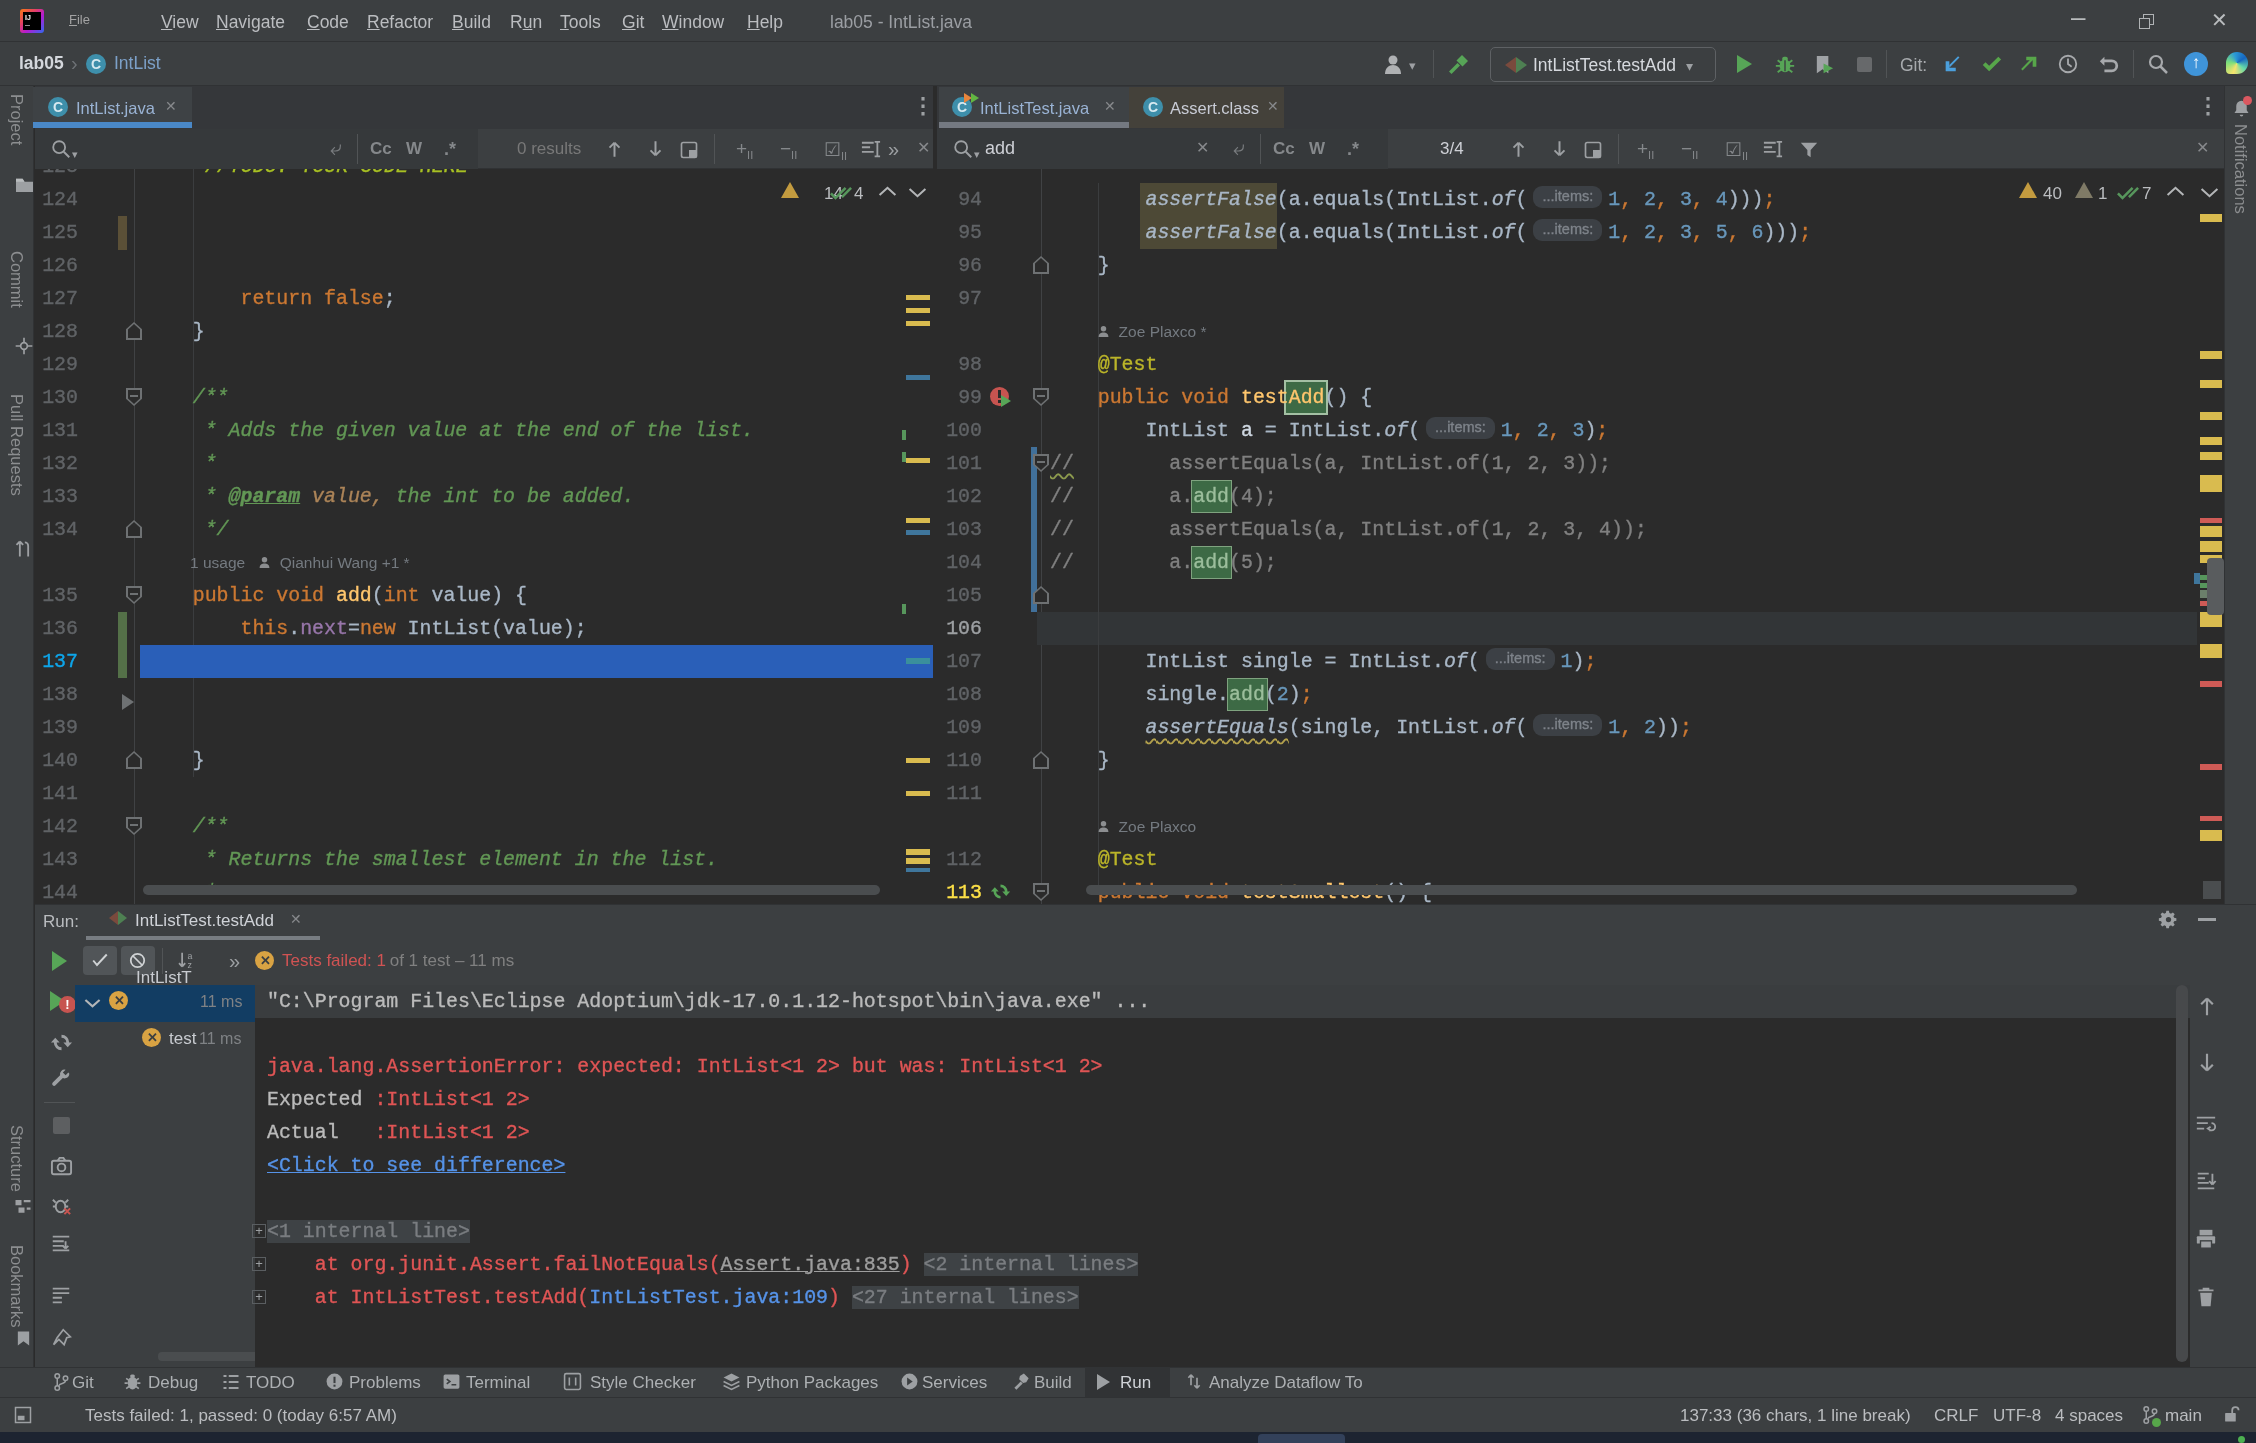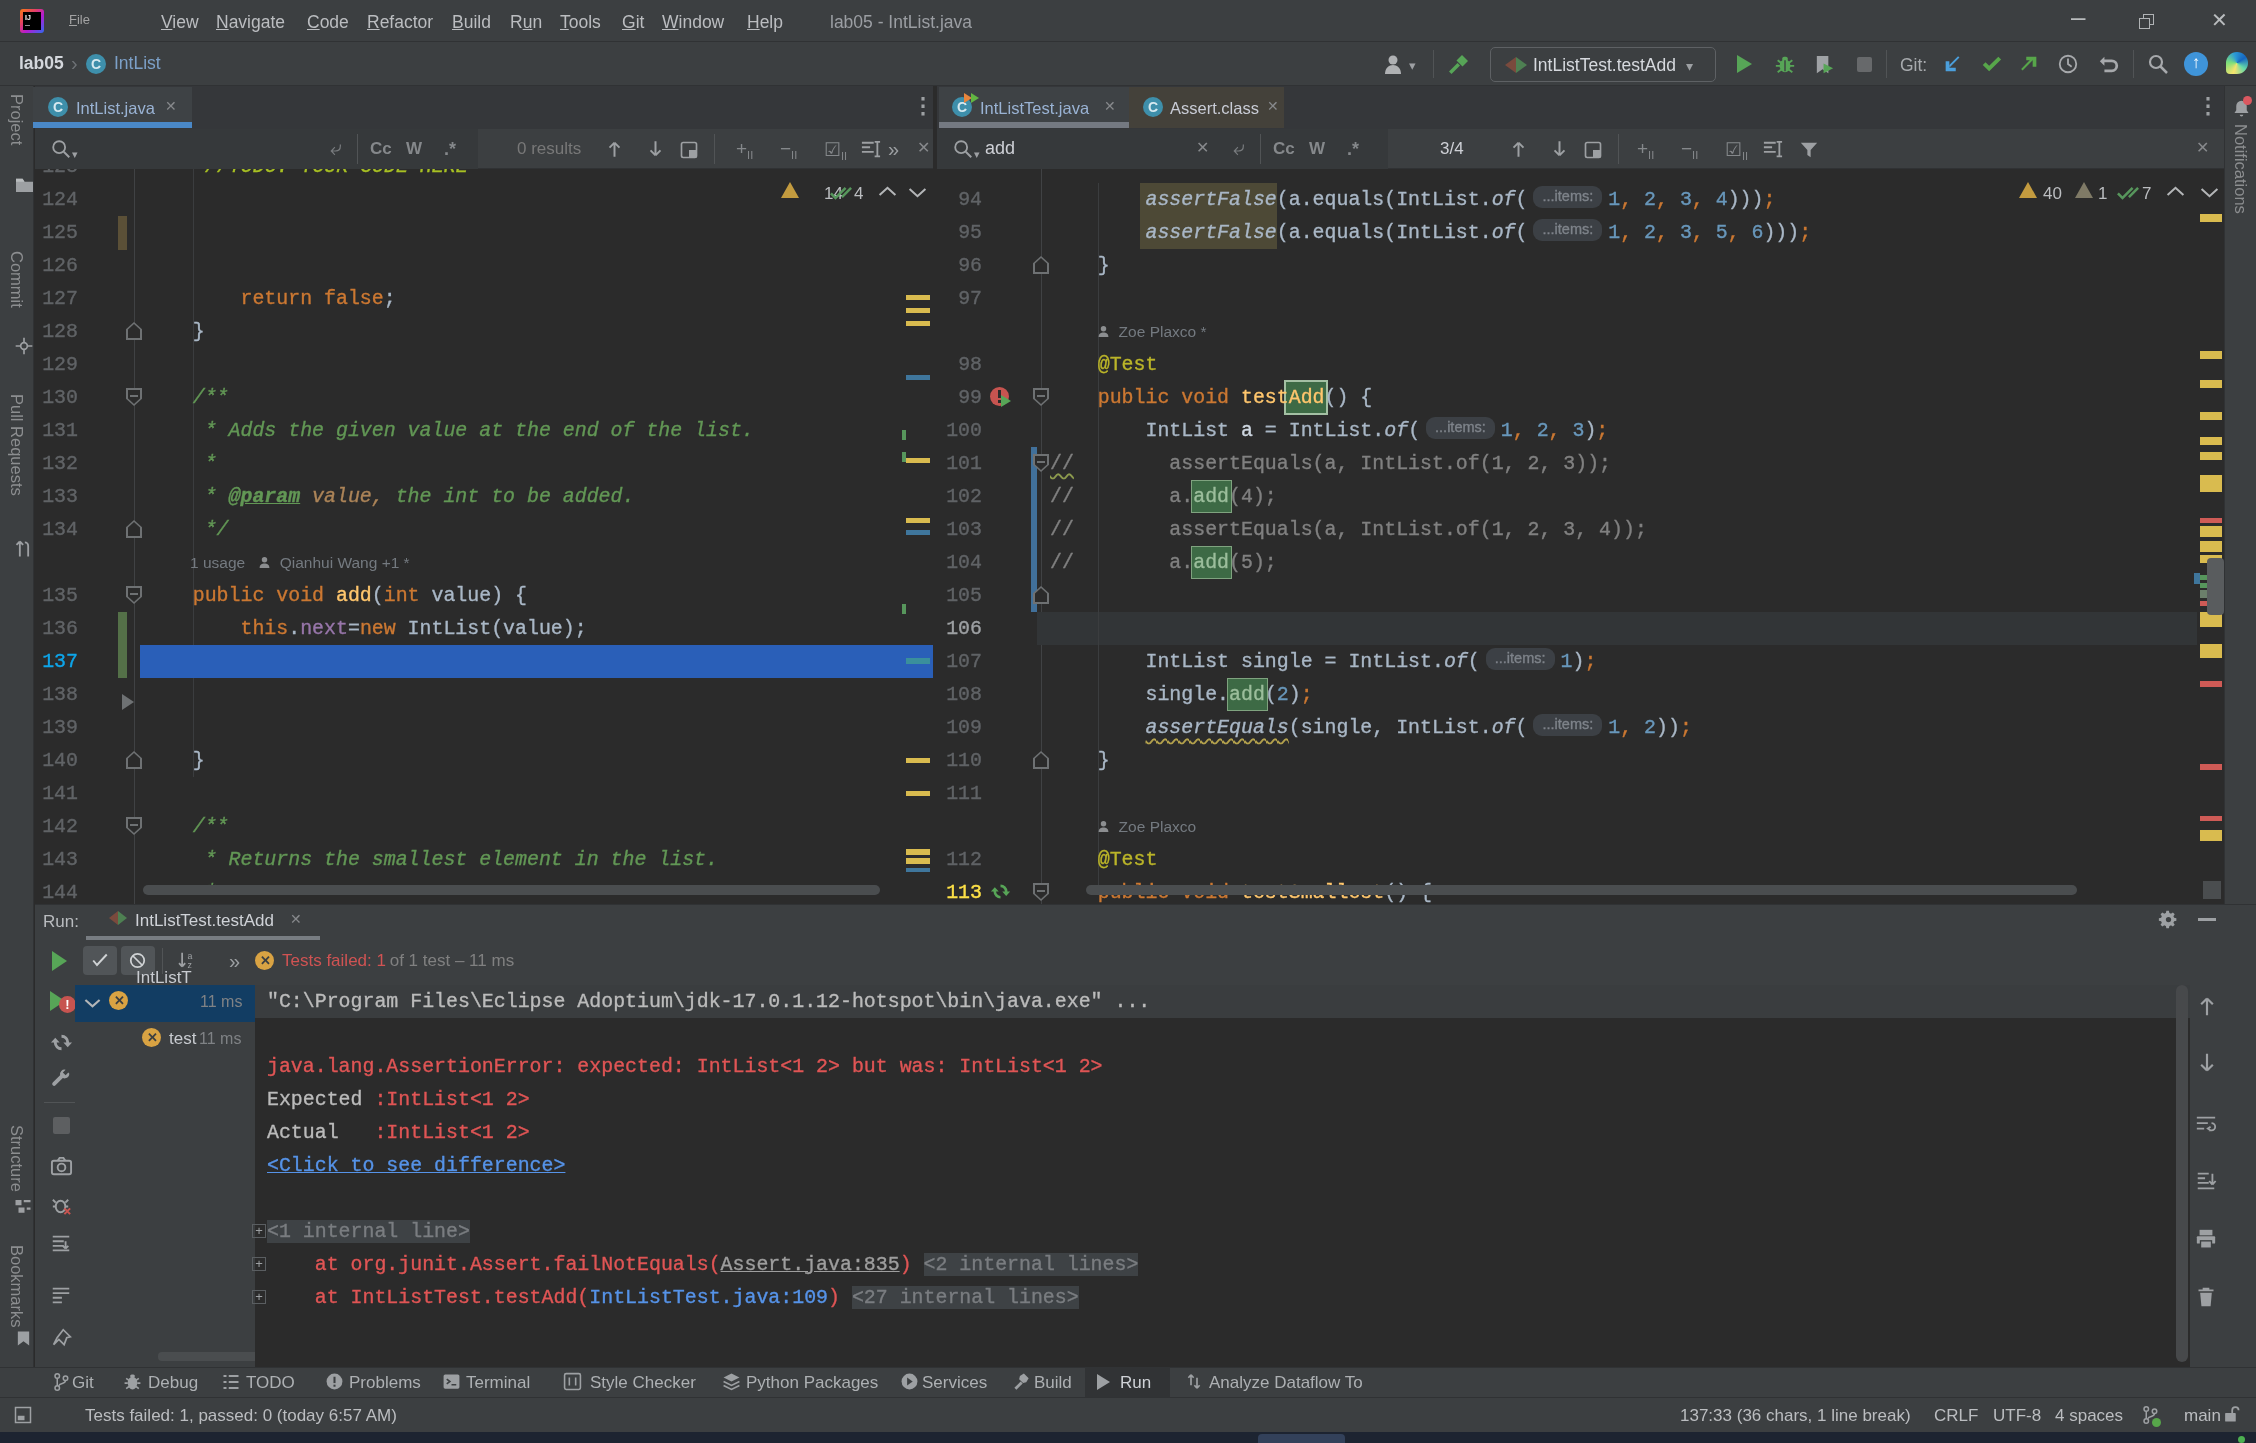--- a/index.html
+++ b/index.html
@@ -622,20 +622,20 @@
 <div class="a" style="left:1934px;top:1406px;color:#bbbdc0;font-size:17px;white-space:pre;">CRLF</div>
 <div class="a" style="left:1993px;top:1406px;color:#bbbdc0;font-size:17px;white-space:pre;">UTF-8</div>
 <div class="a" style="left:2055px;top:1406px;color:#bbbdc0;font-size:17px;white-space:pre;">4 spaces</div>
 <svg class="a" style="left:2141px;top:1405px" width="18" height="20" viewBox="0 0 24 26">
     <circle cx="7" cy="5" r="3" fill="none" stroke="#9da0a3" stroke-width="2"></circle>
     <circle cx="7" cy="21" r="3" fill="none" stroke="#9da0a3" stroke-width="2"></circle>
     <circle cx="18" cy="8" r="3" fill="none" stroke="#9da0a3" stroke-width="2"></circle>
     <path d="M7 8v10M18 11c0 5-7 3-9 7" fill="none" stroke="#9da0a3" stroke-width="2"></path>
   </svg>
 <div class="a" style="left:2152px;top:1418px;width:9px;height:9px;border-radius:50%;background:#57a64a"></div>
-<div class="a" style="left:2165px;top:1406px;color:#bbbdc0;font-size:17px;white-space:pre;margin-left:19px;">main</div>
+<div class="a" style="left:2165px;top:1406px;color:#bbbdc0;font-size:17px;white-space:pre;">main</div>
 <svg class="a" style="left:2223px;top:1405px" width="17" height="19" viewBox="0 0 24 26">
     <rect x="3" y="11" width="15" height="12" rx="1" fill="#9da0a3"></rect>
     <path d="M13 11V7a4.5 4.5 0 019 0" fill="none" stroke="#9da0a3" stroke-width="2.5"></path>
   </svg>
 <div class="a" style="left:0px;top:1432px;width:2256px;height:11px;background:#1d2431;"></div>
 <div class="a" style="left:1258px;top:1434px;width:87px;height:9px;background:#33415a;border-radius:4px 4px 0 0"></div>
 <div class="a" style="left:2238px;top:1436px;width:7px;height:7px;border-radius:50%;background:#4caf50"></div>
 
 </body></html>

